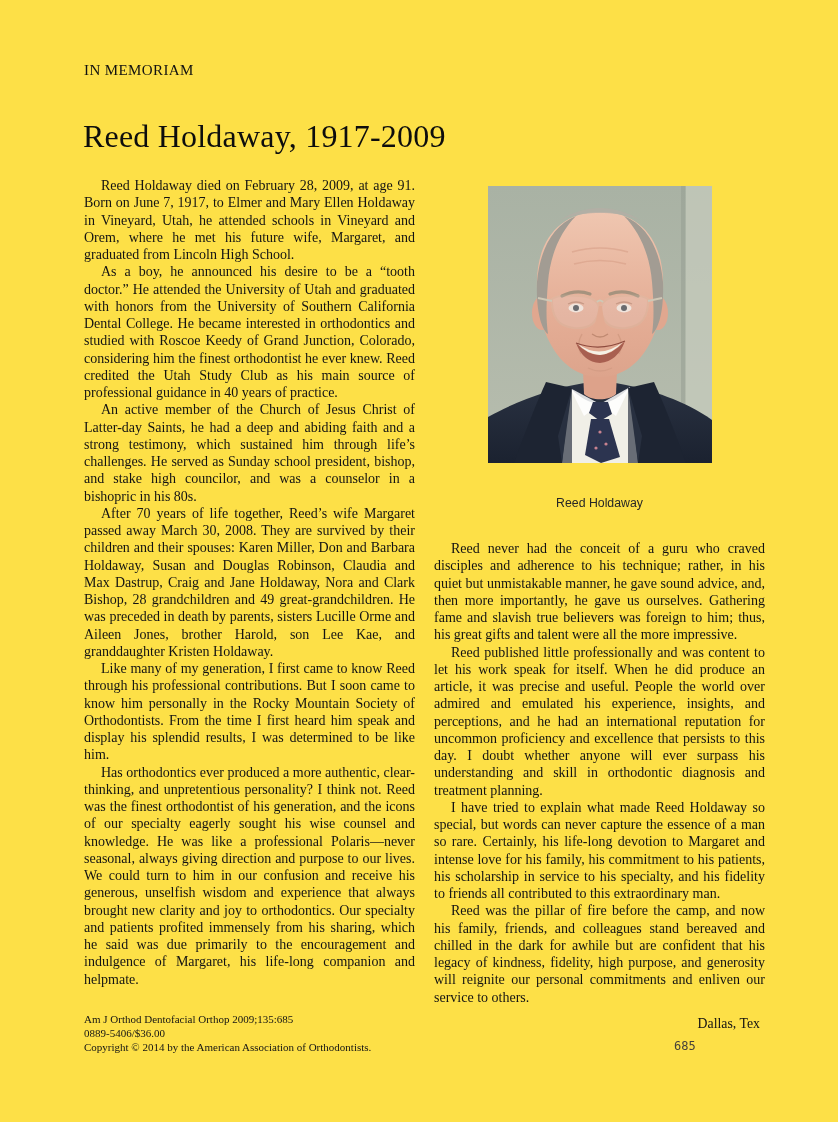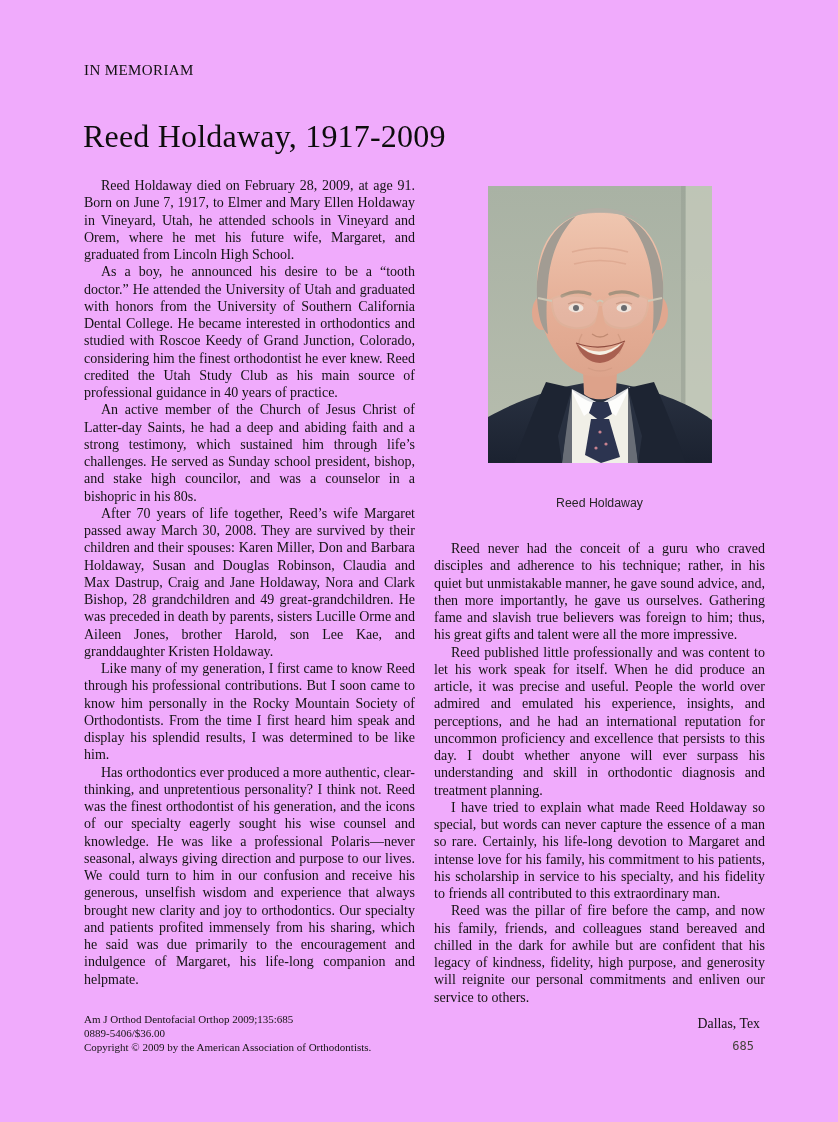--- a/index.html
+++ b/index.html
@@ -1,17 +1,17 @@
 <!DOCTYPE html>
 <html lang="en"><head>
 <meta charset="utf-8">
 <style>
   html,body{margin:0;padding:0;background:#ffffff;}
   .page{
-    position:relative;width:838px;height:1122px;background:#f0abfc;
+    position:relative;width:838px;height:1122px;background:#fde047;
     font-family:"Liberation Serif", serif;color:#131313;overflow:hidden;
   }
   .kicker{
     position:absolute;left:84px;top:62px;
     font-size:15px;letter-spacing:.4px;color:#111;
   }
   .title{
     position:absolute;left:83px;top:118px;margin:0;
     font-size:32px;font-weight:400;letter-spacing:.2px;color:#0d0d0d;
   }
@@ -32,21 +32,21 @@
   .caption{
     margin-top:33px;text-align:center;
     font-family:"Liberation Sans", sans-serif;font-size:12.3px;color:#262626;
   }
   .right-text{margin-top:30px;}
   .signature{
     margin-top:9px;text-align:right;padding-right:5px;
     font-size:13.8px;line-height:17.5px;color:#131313;
   }
   .page-number{
-    position:absolute;left:674px;top:1039px;width:80px;text-align:right;
+    position:absolute;left:674px;top:1039px;width:80px;
     font-family:"DejaVu Sans Mono", monospace;font-size:12px;color:#45413a;
   }
 </style>
 </head>
 <body>
 
 <div class="page">
 
   <div class="kicker">IN MEMORIAM</div>
 
@@ -55,21 +55,21 @@
   <div class="col col-left">
     <p class="body">Reed Holdaway died on February 28, 2009, at age 91. Born on June 7, 1917, to Elmer and Mary Ellen Holdaway in Vineyard, Utah, he attended schools in Vineyard and Orem, where he met his future wife, Margaret, and graduated from Lincoln High School.</p>
     <p class="body">As a boy, he announced his desire to be a “tooth doctor.” He attended the University of Utah and graduated with honors from the University of Southern California Dental College. He became interested in orthodontics and studied with Roscoe Keedy of Grand Junction, Colorado, considering him the finest orthodontist he ever knew. Reed credited the Utah Study Club as his main source of professional guidance in 40 years of practice.</p>
     <p class="body">An active member of the Church of Jesus Christ of Latter-day Saints, he had a deep and abiding faith and a strong testimony, which sustained him through life’s challenges. He served as Sunday school president, bishop, and stake high councilor, and was a counselor in a bishopric in his 80s.</p>
     <p class="body">After 70 years of life together, Reed’s wife Margaret passed away March 30, 2008. They are survived by their children and their spouses: Karen Miller, Don and Barbara Holdaway, Susan and Douglas Robinson, Claudia and Max Dastrup, Craig and Jane Holdaway, Nora and Clark Bishop, 28 grandchildren and 49 great-grandchildren. He was preceded in death by parents, sisters Lucille Orme and Aileen Jones, brother Harold, son Lee Kae, and granddaughter Kristen Holdaway.</p>
     <p class="body">Like many of my generation, I first came to know Reed through his professional contributions. But I soon came to know him personally in the Rocky Mountain Society of Orthodontists. From the time I first heard him speak and display his splendid results, I was determined to be like him.</p>
     <p class="body">Has orthodontics ever produced a more authentic, clear-thinking, and unpretentious personality? I think not. Reed was the finest orthodontist of his generation, and the icons of our specialty eagerly sought his wise counsel and knowledge. He was like a professional Polaris—never seasonal, always giving direction and purpose to our lives. We could turn to him in our confusion and receive his generous, unselfish wisdom and experience that always brought new clarity and joy to orthodontics. Our specialty and patients profited immensely from his sharing, which he said was due primarily to the encouragement and indulgence of Margaret, his life-long companion and helpmate.</p>
     <div class="citation">
       <div>Am J Orthod Dentofacial Orthop 2009;135:685</div>
       <div>0889-5406/$36.00</div>
-      <div>Copyright © 2009 by the American Association of Orthodontists.</div>
+      <div>Copyright © 2014 by the American Association of Orthodontists.</div>
     </div>
   </div>
 
   <div class="col col-right">
     <div class="photo-wrap">
 
       <svg width="224" height="277" viewBox="0 0 224 277" xmlns="http://www.w3.org/2000/svg">
         <defs>
           <linearGradient id="bg" x1="0" y1="0" x2="0" y2="1">
             <stop offset="0" stop-color="#a9b2a4"></stop>

